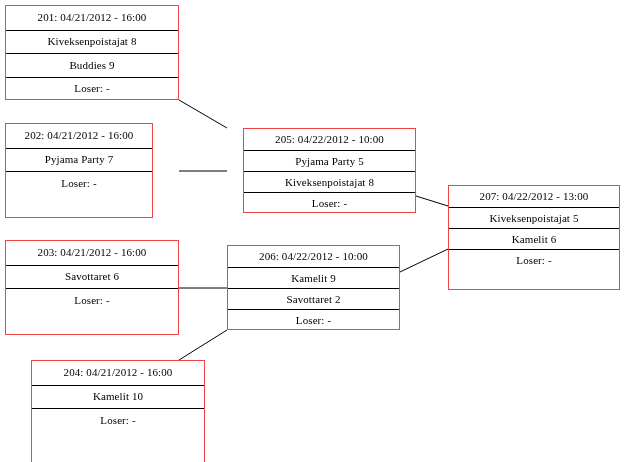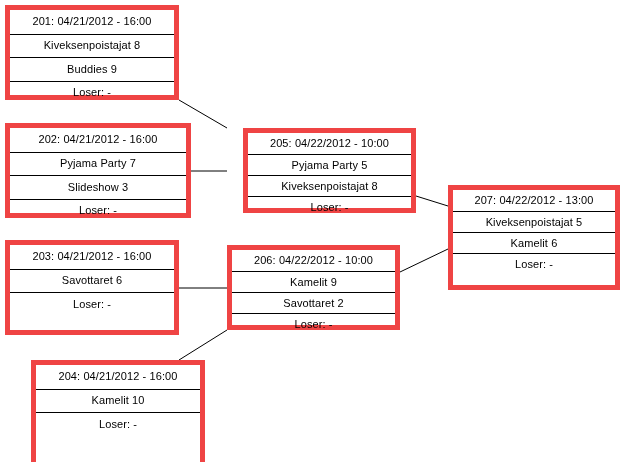--- a/index.html
+++ b/index.html
@@ -23,23 +23,24 @@
     position: absolute;
     left: 0;
     top: 0;
     width: 625px;
     height: 462px;
     pointer-events: none;
   }
   .match {
     position: absolute;
     box-sizing: border-box;
-    border: 5px solid #ef4444;
+    border: 1px solid #ef4444;
     background: #ffffff;
     z-index: 2;
+    font-family: Liberation Serif, serif;
   }
   .match-row {
     box-sizing: border-box;
     display: flex;
     align-items: center;
     justify-content: center;
     text-align: center;
     font-size: 11px;
     color: #000000;
     line-height: 1;
@@ -82,24 +83,23 @@
     <path d="M 400 272 L 448 249" stroke="#000000" stroke-width="1" fill="none"></path>
   </svg>
 
   <div class="match r1" style="left:5px; top:5px; width:174px; height:95px;">
     <div class="match-row match-header">201: 04/21/2012 - 16:00</div>
     <div class="match-row divided team-line">Kiveksenpoistajat 8</div>
     <div class="match-row divided team-line">Buddies 9</div>
     <div class="match-row divided loser-line">Loser: -</div>
   </div>
 
-  <div class="match r1" style="left:5px; top:123px; width:186px; height:95px;">
+  <div class="match r1" style="left:5px; top:123px; width:148px; height:95px;">
     <div class="match-row match-header">202: 04/21/2012 - 16:00</div>
     <div class="match-row divided team-line">Pyjama Party 7</div>
-    <div class="match-row divided team-line">Slideshow 3</div>
     <div class="match-row divided loser-line">Loser: -</div>
   </div>
 
   <div class="match r1" style="left:5px; top:240px; width:174px; height:95px;">
     <div class="match-row match-header">203: 04/21/2012 - 16:00</div>
     <div class="match-row divided team-line">Savottaret 6</div>
     <div class="match-row divided loser-line">Loser: -</div>
   </div>
 
   <div class="match r1" style="left:5px; top:360px; width:174px; height:120px;margin-left:26px;">

